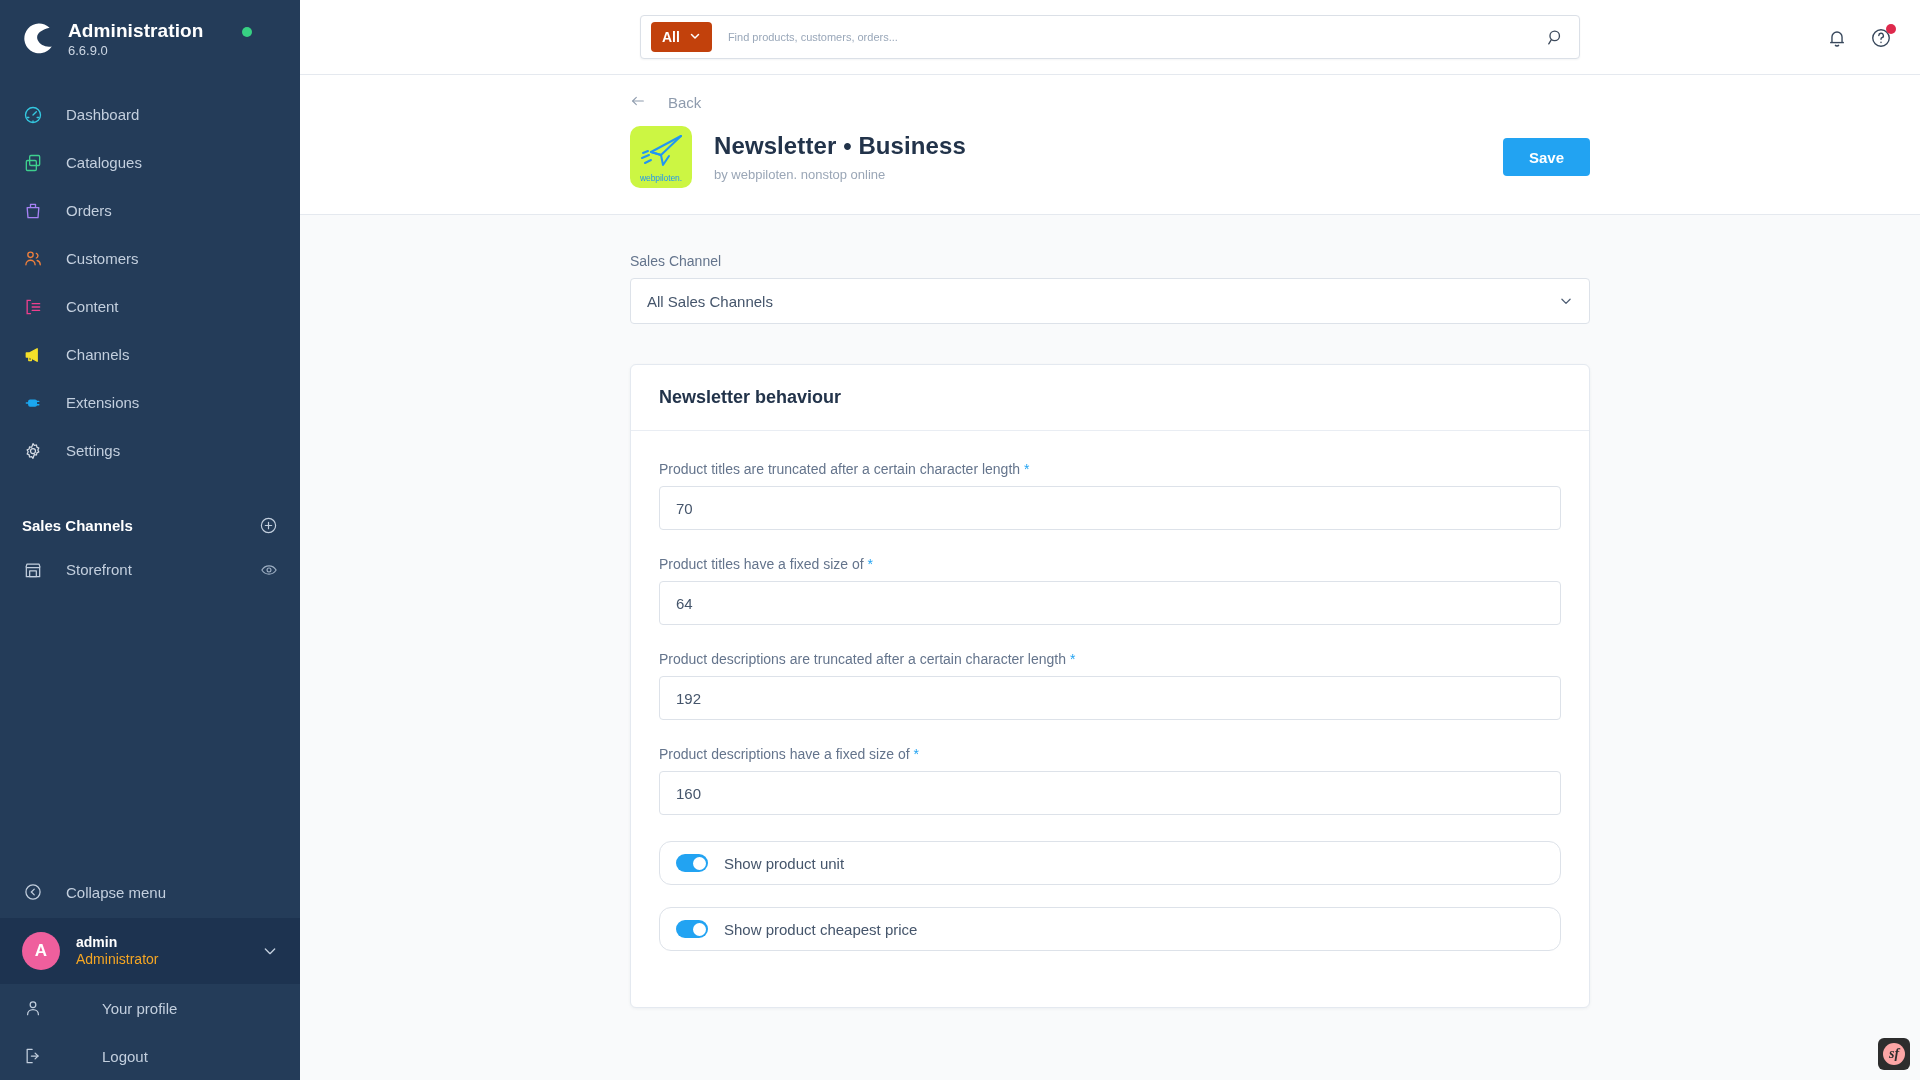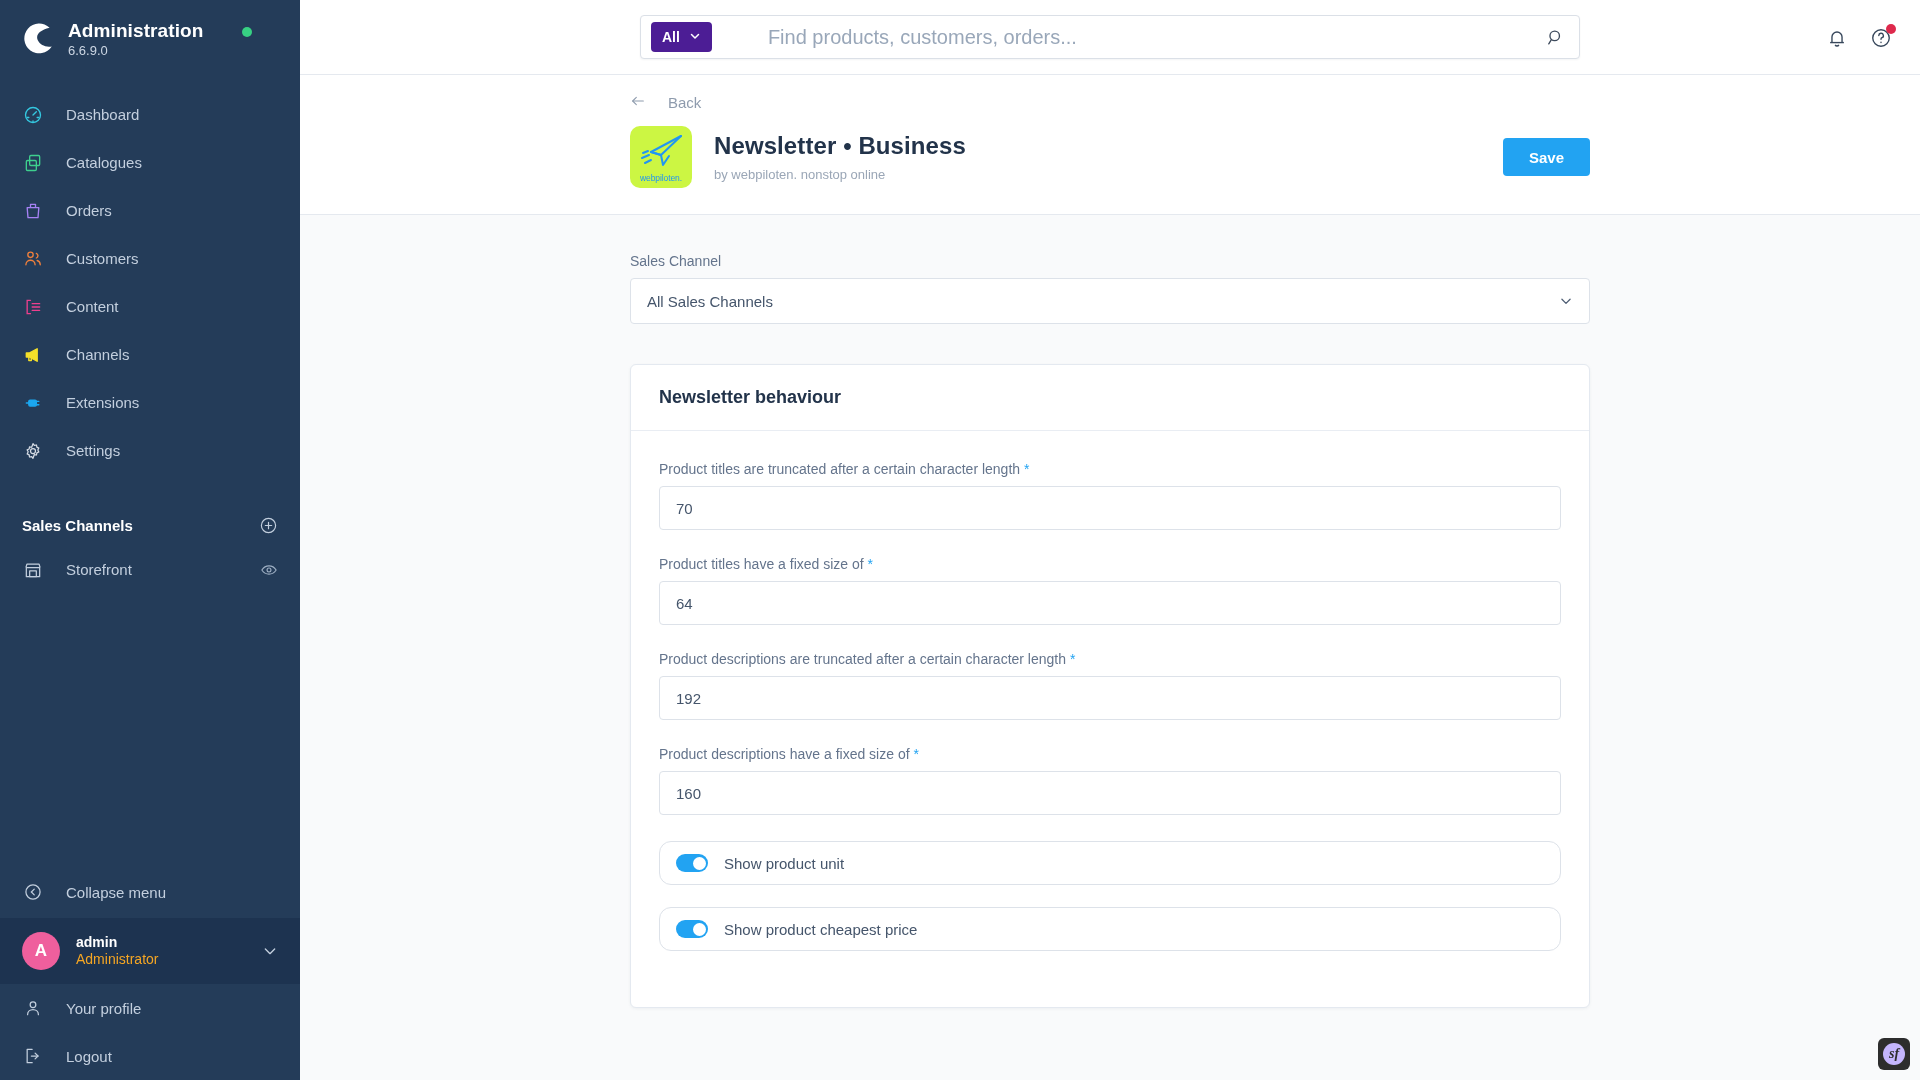--- a/index.html
+++ b/index.html
@@ -81,21 +81,21 @@
     flex: 0 0 38px; margin-right: 16px;
   }
   .sb-user-meta { display: flex; flex-direction: column; line-height: 1.25; }
   .sb-user-name { color: #ffffff; font-size: 14px; font-weight: bold; }
   .sb-user-role { color: #f5a623; font-size: 14px; }
   .sb-user-caret { margin-left: auto; color: #c3cfde; display: flex; }
   .sb-user-caret svg { width: 16px; height: 16px; }
 
   .sb-footer-item {
     display: flex; align-items: center; height: 48px; padding: 0 22px;
-    color: #c3cfde; font-size: 15px; cursor: pointer;
+    color: #c3cfde; font-size: 15px; cursor: pointer; gap: 36px;
   }
 
   
   .main { flex: 1 1 auto; height: 1080px; display: flex; flex-direction: column;
           background: #f9fafb; min-width: 0; position: relative; }
 
   .topbar {
     height: 75px; background: #ffffff;
     border-bottom: 1px solid #e5e9ef;
     display: flex; align-items: center;
@@ -103,29 +103,29 @@
   }
   .search-wrap {
     width: 940px; margin: 0 auto;
     display: flex; align-items: center;
     background: #ffffff; border: 1px solid #dbe0e7;
     border-radius: 4px; height: 44px; padding: 0 10px;
     box-shadow: 0 1px 2px rgba(26,43,65,.05);
   }
   .search-scope {
     display: flex; align-items: center; gap: 9px;
-    background: #4c1d95; color: #ffffff;
+    background: #c2410c; color: #ffffff;
     border-radius: 4px; height: 30px; padding: 0 11px;
     font-size: 14px; font-weight: bold; cursor: pointer;
   }
   .search-scope svg { width: 12px; height: 12px; }
   .search-input {
     flex: 1 1 auto; border: none; outline: none;
     font-family: "Liberation Sans", sans-serif;
-    font-size: 20px; color: #a21caf; padding: 0 16px; background: transparent; margin-left: 40px;
+    font-size: 11px; color: #a21caf; padding: 0 16px; background: transparent;
   }
   .search-input::placeholder { color: #99a7b9; }
   .search-go { color: #3d4a5c; display: flex; cursor: pointer; padding-right: 4px; }
   .search-go svg { width: 19px; height: 19px; }
 
   .topbar-actions {
     position: absolute; right: 28px; top: 0; height: 75px;
     display: flex; align-items: center; gap: 22px;
   }
   .tb-icon { color: #37475b; display: flex; cursor: pointer; position: relative; }
@@ -216,21 +216,21 @@
   .switch-label { font-size: 15px; color: #45556b; }
 
   
   .sf-badge {
     position: absolute; right: 10px; bottom: 10px;
     width: 32px; height: 32px; border-radius: 6px;
     background: #2d2d2d; display: flex; align-items: center; justify-content: center;
     cursor: pointer;
   }
   .sf-badge .sf-circle {
-    width: 22px; height: 22px; border-radius: 50%; background: #c4b5fd;
+    width: 22px; height: 22px; border-radius: 50%; background: #fca5a5;
     display: flex; align-items: center; justify-content: center;
     font-family: "Liberation Serif", serif; font-style: italic;
     font-weight: bold; font-size: 14px; color: #2d2d2d;
   }
 </style>
 </head>
 <body>
 
 <div class="app">
 

